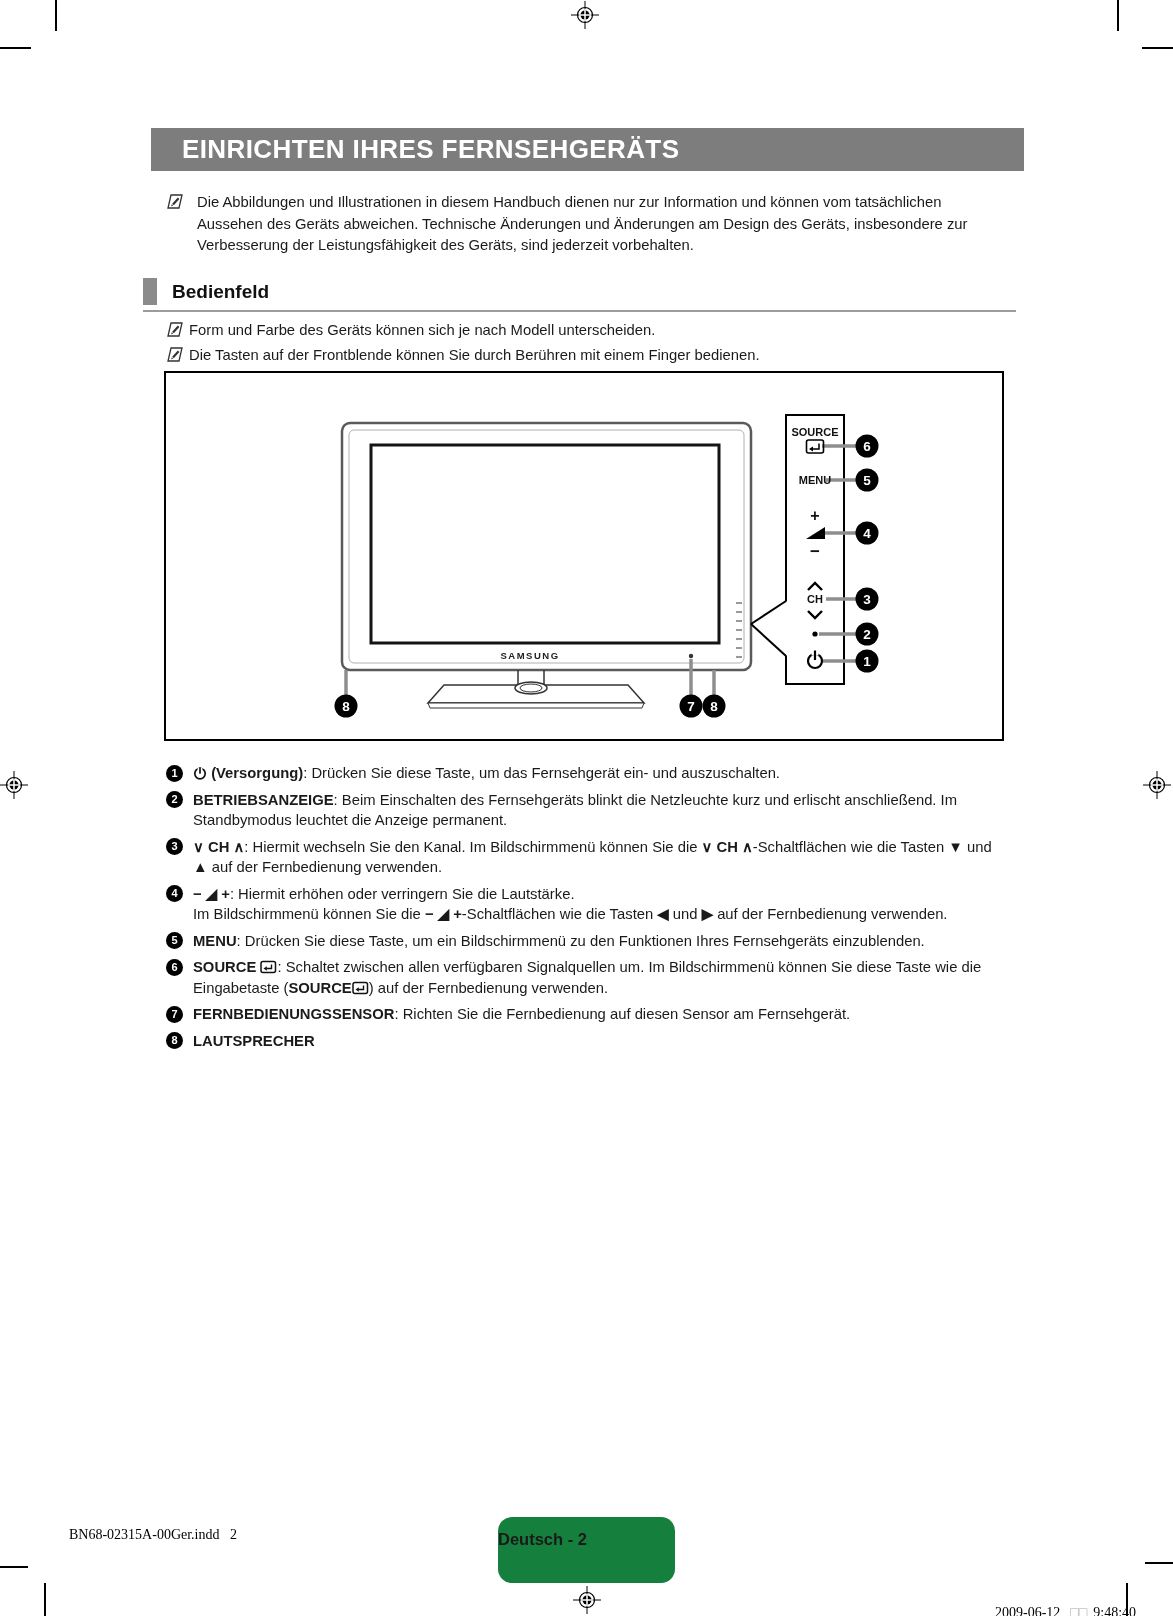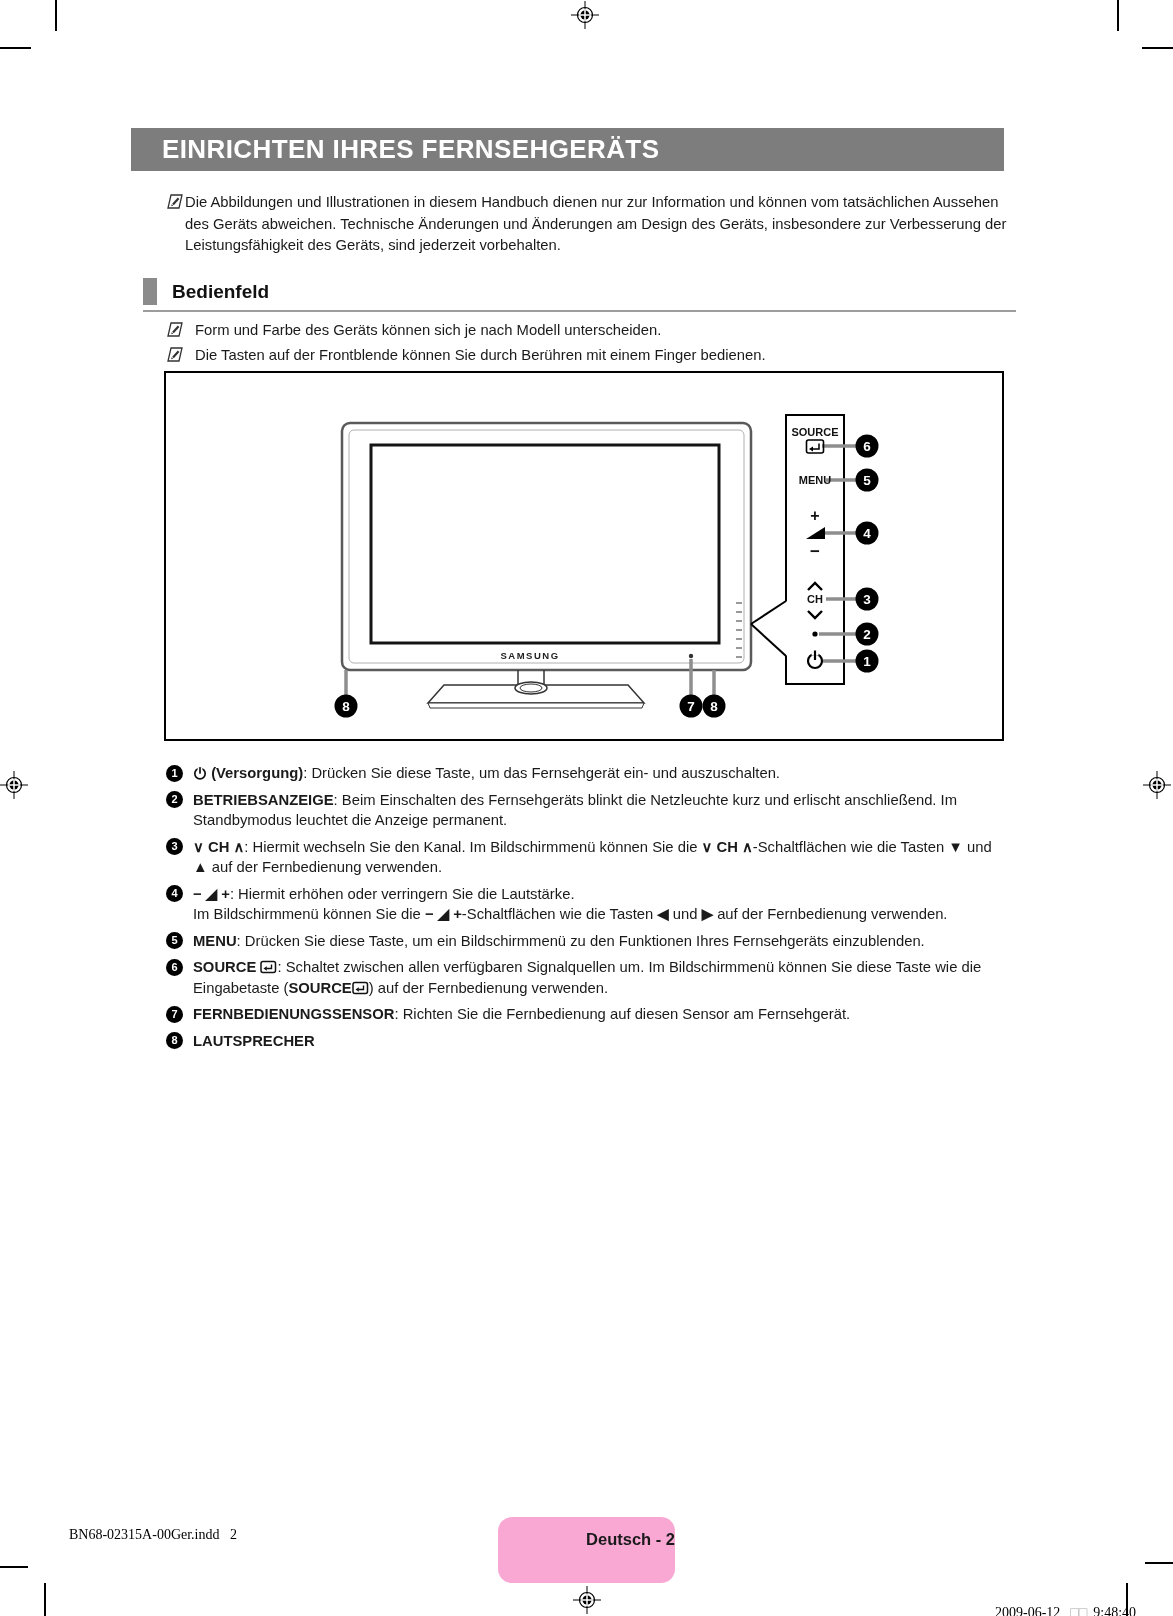--- a/index.html
+++ b/index.html
@@ -5,32 +5,32 @@
   html,body { margin:0; padding:0; background:#ffffff; }
   .page {
     position:relative; width:1173px; height:1616px; background:#fff;
     font-family:"Liberation Sans", sans-serif; color:#1a1a1a; overflow:hidden;
   }
   
   .cropmark { position:absolute; background:#000; }
   .regmark { position:absolute; width:28px; height:28px; }
   
   .titlebar {
-    position:absolute; left:131px; top:128px; width:873px; height:43px;
+    position:absolute; left:151px; top:128px; width:873px; height:43px;
     background:#7d7d7d; color:#fff; font-size:26px; font-weight:bold;
     line-height:43px; padding-left:31px; box-sizing:border-box; letter-spacing:.4px;
   }
   
   .intro {
     position:absolute; left:167px; top:192px; width:842px;
-    display:flex; gap:2px; font-size:14.8px; line-height:21.5px;
+    display:flex; gap:14px; font-size:14.8px; line-height:21.5px;
   }
   .note-ic { flex:0 0 auto; margin-top:2px; }
   .notes { position:absolute; left:167px; top:320px; width:842px; font-size:14.8px; }
-  .note-row { display:flex; gap:12px; margin-bottom:5px; line-height:20px; }
+  .note-row { display:flex; gap:6px; margin-bottom:5px; line-height:20px; }
   
   .section-head {
     position:absolute; left:143px; top:278px; width:873px;
     border-bottom:2px solid #9c9c9c; padding-bottom:5px;
     display:flex; align-items:center; gap:15px; box-sizing:border-box;
   }
   .section-square { width:14px; height:27px; background:#8b8b8b; }
   .section-title { margin:0; font-size:19px; font-weight:bold; color:#111; }
   
   .figurebox {
@@ -43,22 +43,22 @@
   .mark {
     position:absolute; left:0; top:1.5px; width:17px; height:17px; border-radius:50%;
     background:#000; color:#fff; font-size:11px; font-weight:bold;
     text-align:center; line-height:17px;
   }
   .b { font-weight:bold; }
   .inline-ic { vertical-align:-2px; }
   
   .pagebox {
     position:absolute; left:498px; top:1517px; width:177px; height:66px;
-    background:#f9a8d4; border-radius:14px; box-sizing:border-box;
-    text-align:right; padding-top:13px; font-size:16.5px; font-weight:bold; color:#1a1a1a;
+    background:#15803d; border-radius:14px; box-sizing:border-box;
+    text-align:left; padding-top:13px; font-size:16.5px; font-weight:bold; color:#1a1a1a;
   }
   .print-line { position:absolute; font-family:"Liberation Serif", serif; font-size:14px; color:#000; white-space:pre; }
   .print-left { left:69px; top:1527px; }
   .print-right { left:981px; top:1589px; }
   .print-right .boxes { color:#a8a8a8; margin:0 6px 0 10px; }
 </style>
 </head>
 <body>
 
 <div class="page">

